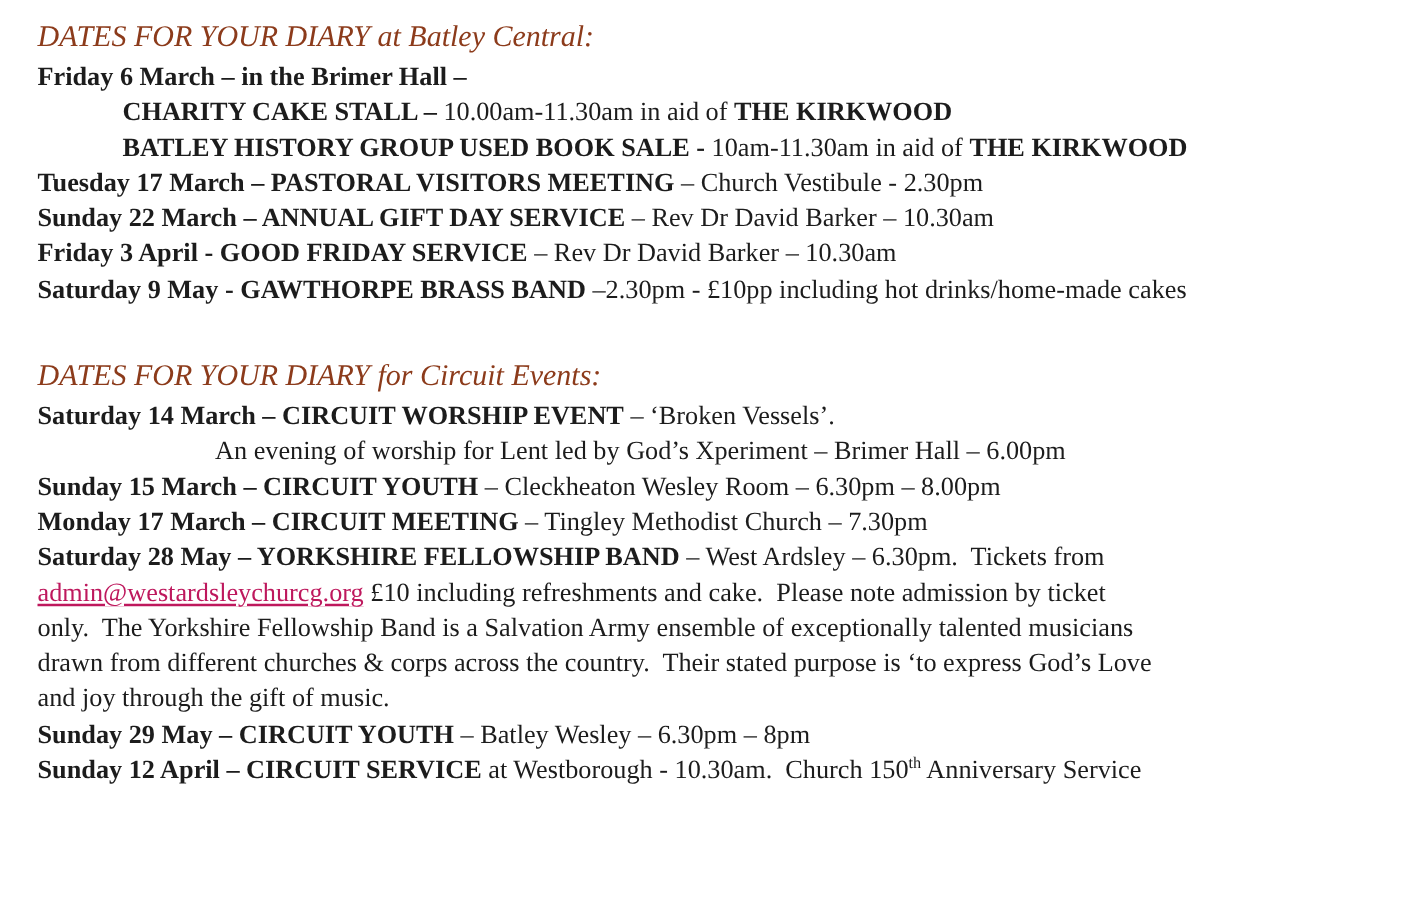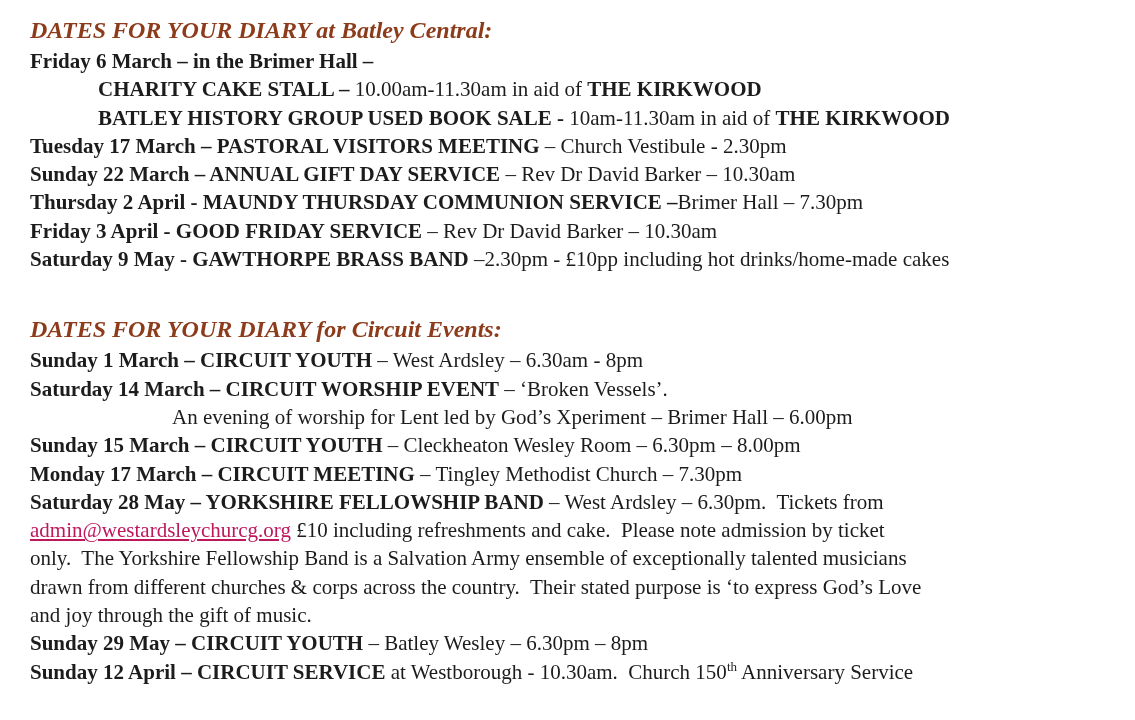--- a/index.html
+++ b/index.html
@@ -13,21 +13,21 @@
     overflow: hidden;
     font-family: "Liberation Serif", "DejaVu Serif", serif;
     color: #1c1c1c;
   }
   .page {
     padding: 14px 10px 0 30px;
   }
   .section-title {
     font-size: 24px;
     line-height: 33px;
-    font-weight: bold;
+    font-weight: normal;
     font-style: italic;
     color: #8C3B1B;
     margin: 0;
     white-space: pre;
   }
   .section {
     margin: 0;
   }
   .section + .section {
     margin-top: 40px;
@@ -63,30 +63,28 @@
 <div class="page">
 
   <div class="section">
     <h2 class="section-title">DATES FOR YOUR DIARY at Batley Central:</h2>
     <div class="event-list">
         <div class="line indent-0"><span class="bold">Friday 6 March – in the Brimer Hall –</span></div>
         <div class="line indent-1"><span class="bold">CHARITY CAKE STALL – </span><span class="reg">10.00am-11.30am in aid of </span><span class="bold">THE KIRKWOOD</span></div>
         <div class="line indent-1"><span class="bold">BATLEY HISTORY GROUP USED BOOK SALE - </span><span class="reg">10am-11.30am in aid of </span><span class="bold">THE KIRKWOOD</span></div>
         <div class="line indent-0"><span class="bold">Tuesday 17 March – PASTORAL VISITORS MEETING</span><span class="reg"> – Church Vestibule - 2.30pm</span></div>
         <div class="line indent-0"><span class="bold">Sunday 22 March – ANNUAL GIFT DAY SERVICE</span><span class="reg"> – Rev Dr David Barker – 10.30am</span></div>
-        <div class="line indent-0"><span class="bold">Thursday 2 April - MAUNDY THURSDAY COMMUNION SERVICE –</span><span class="reg">Brimer Hall – 7.30pm</span></div>
         <div class="line indent-0"><span class="bold">Friday 3 April - GOOD FRIDAY SERVICE</span><span class="reg"> – Rev Dr David Barker – 10.30am</span></div>
         <div class="line indent-0"><span class="bold">Saturday 9 May - GAWTHORPE BRASS BAND</span><span class="reg"> –2.30pm - £10pp including hot drinks/home-made cakes</span></div>
       </div>
   </div>
 
   <div class="section">
     <h2 class="section-title">DATES FOR YOUR DIARY for Circuit Events:</h2>
     <div class="event-list">
-        <div class="line indent-0"><span class="bold">Sunday 1 March – CIRCUIT YOUTH</span><span class="reg"> – West Ardsley – 6.30am - 8pm</span></div>
         <div class="line indent-0"><span class="bold">Saturday 14 March – CIRCUIT WORSHIP EVENT</span><span class="reg"> – ‘Broken Vessels’.</span></div>
         <div class="line indent-2"><span class="reg">An evening of worship for Lent led by God’s Xperiment – Brimer Hall – 6.00pm</span></div>
         <div class="line indent-0"><span class="bold">Sunday 15 March – CIRCUIT YOUTH</span><span class="reg"> – Cleckheaton Wesley Room – 6.30pm – 8.00pm</span></div>
         <div class="line indent-0"><span class="bold">Monday 17 March – CIRCUIT MEETING</span><span class="reg"> – Tingley Methodist Church – 7.30pm</span></div>
         <div class="line indent-0"><span class="bold">Saturday 28 May – YORKSHIRE FELLOWSHIP BAND</span><span class="reg"> – West Ardsley – 6.30pm.  Tickets from</span></div>
         <div class="line indent-0"><a href="#" class="email-link">admin@westardsleychurcg.org</a><span class="reg"> £10 including refreshments and cake.  Please note admission by ticket</span></div>
         <div class="line indent-0"><span class="reg">only.  The Yorkshire Fellowship Band is a Salvation Army ensemble of exceptionally talented musicians</span></div>
         <div class="line indent-0"><span class="reg">drawn from different churches &amp; corps across the country.  Their stated purpose is ‘to express God’s Love</span></div>
         <div class="line indent-0"><span class="reg">and joy through the gift of music.</span></div>
         <div class="line indent-0"><span class="bold">Sunday 29 May – CIRCUIT YOUTH</span><span class="reg"> – Batley Wesley – 6.30pm – 8pm</span></div>

